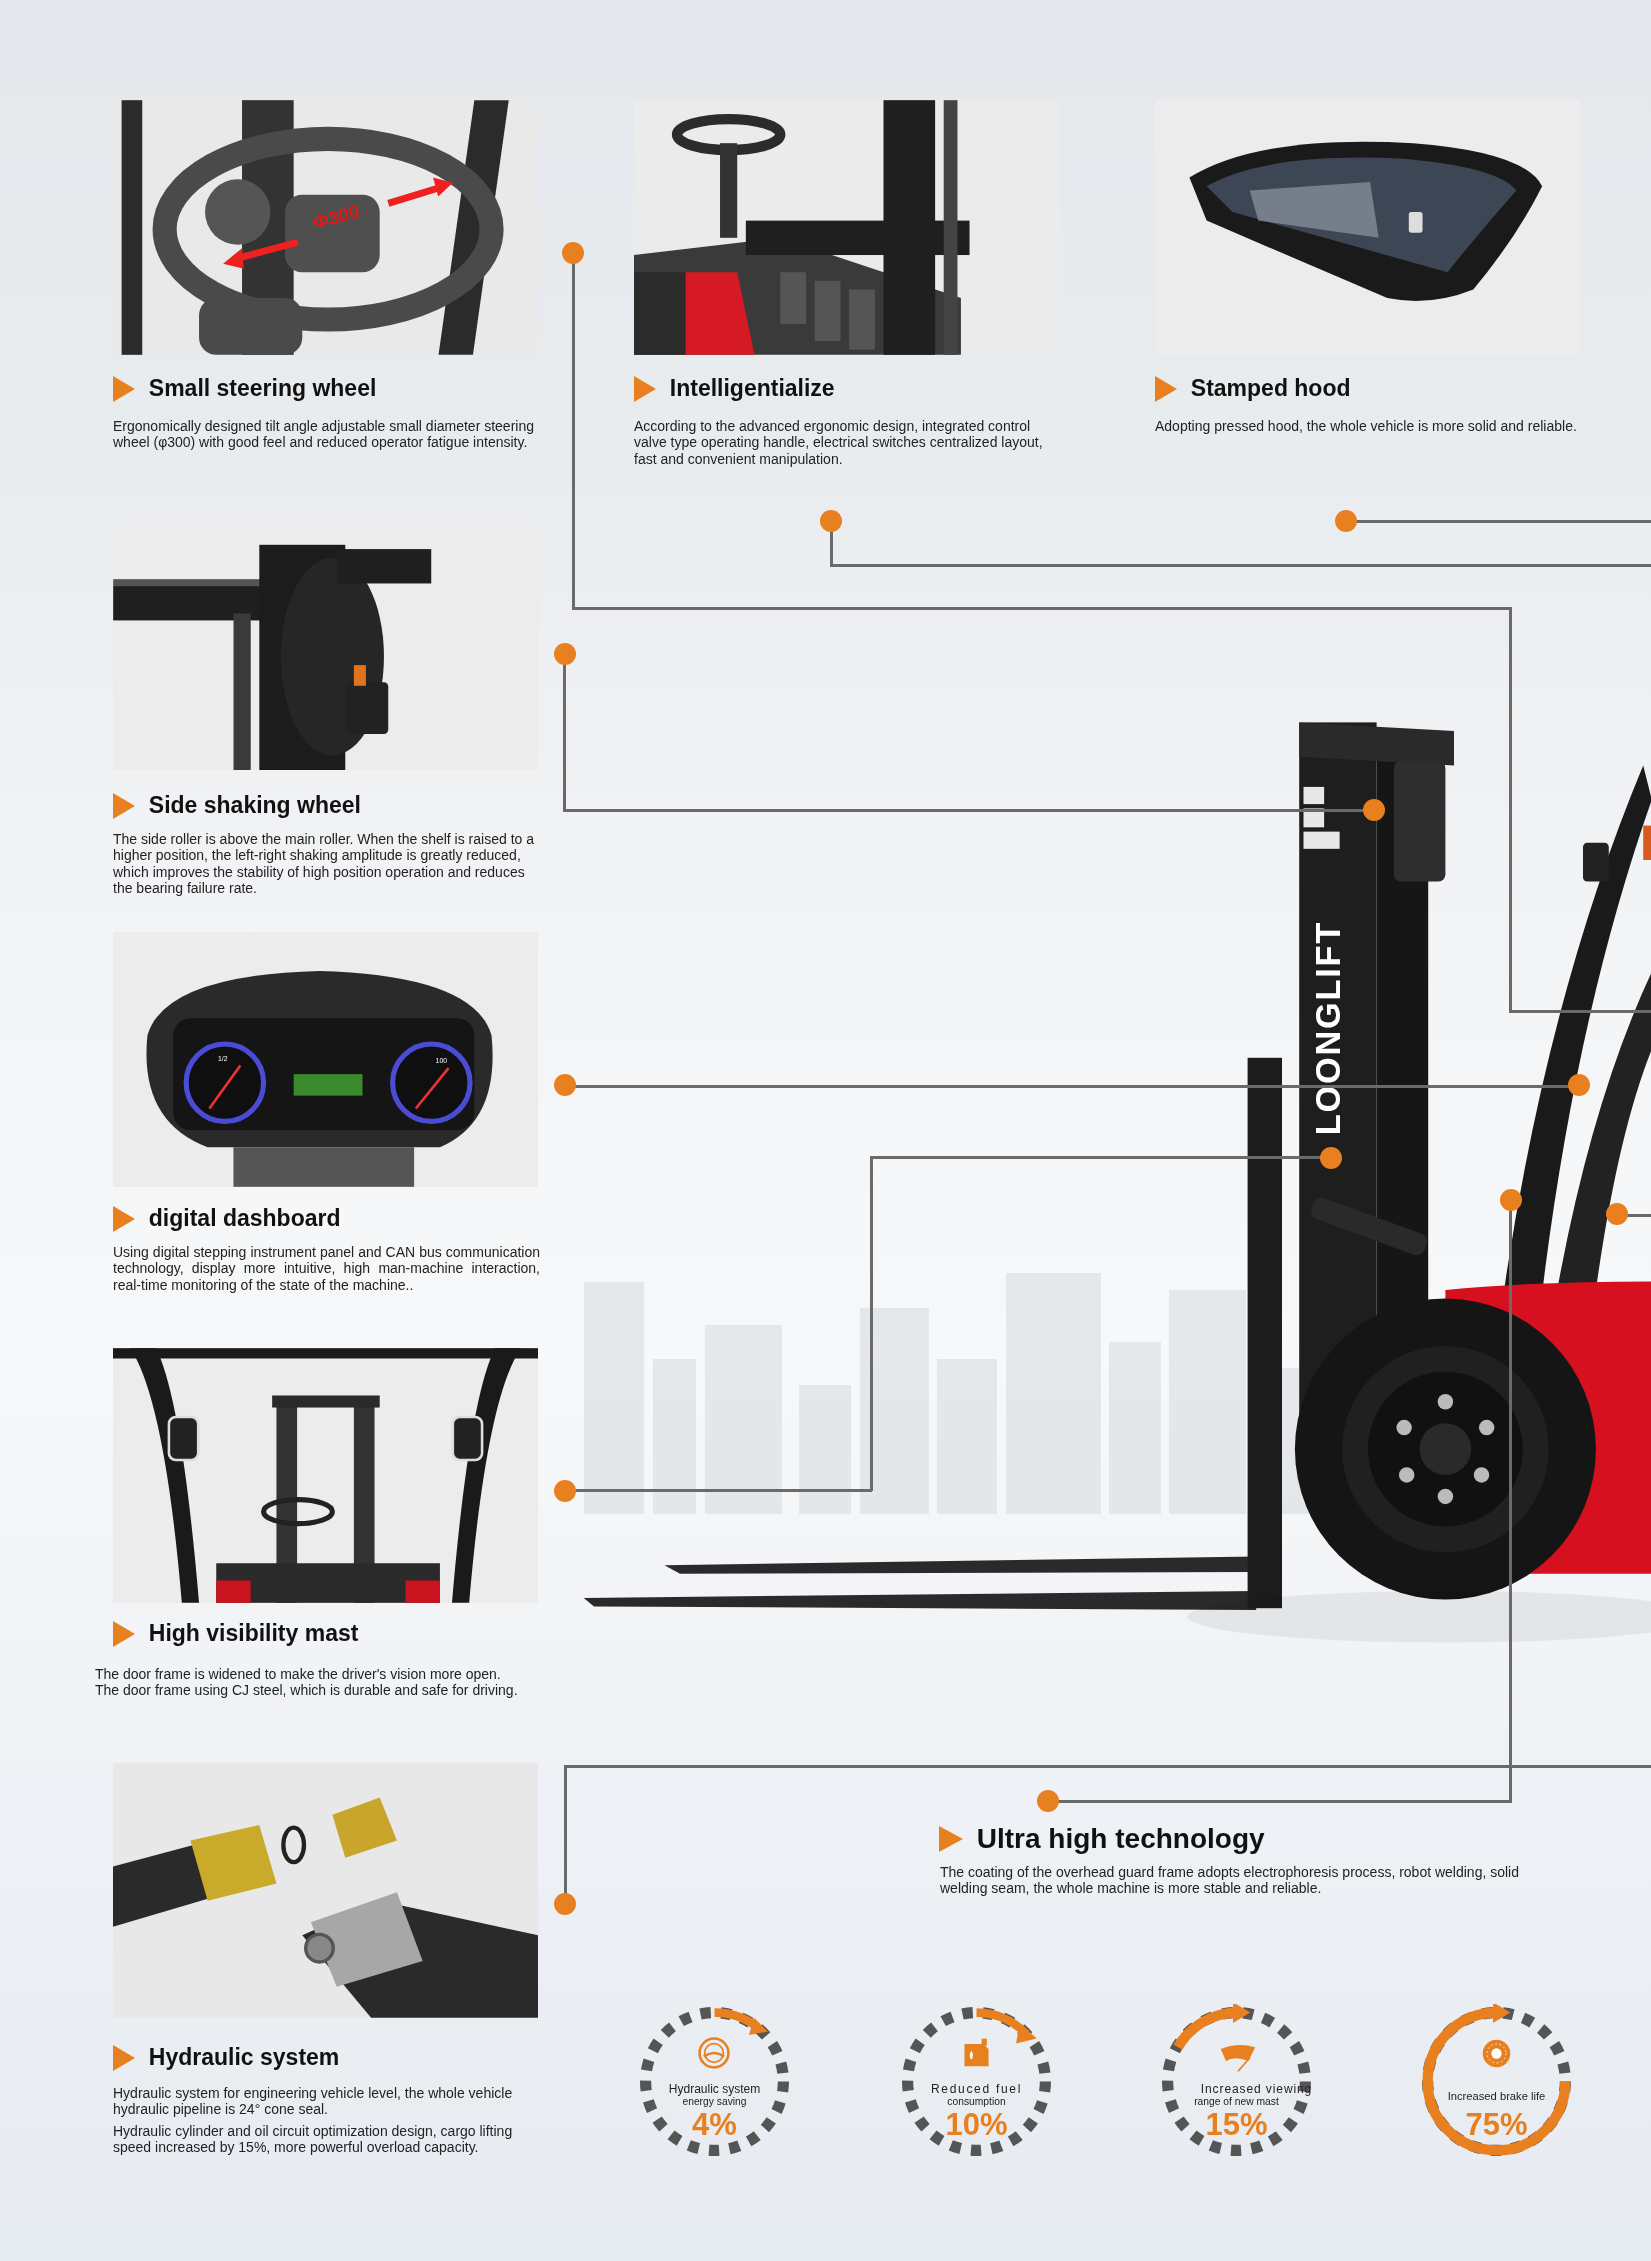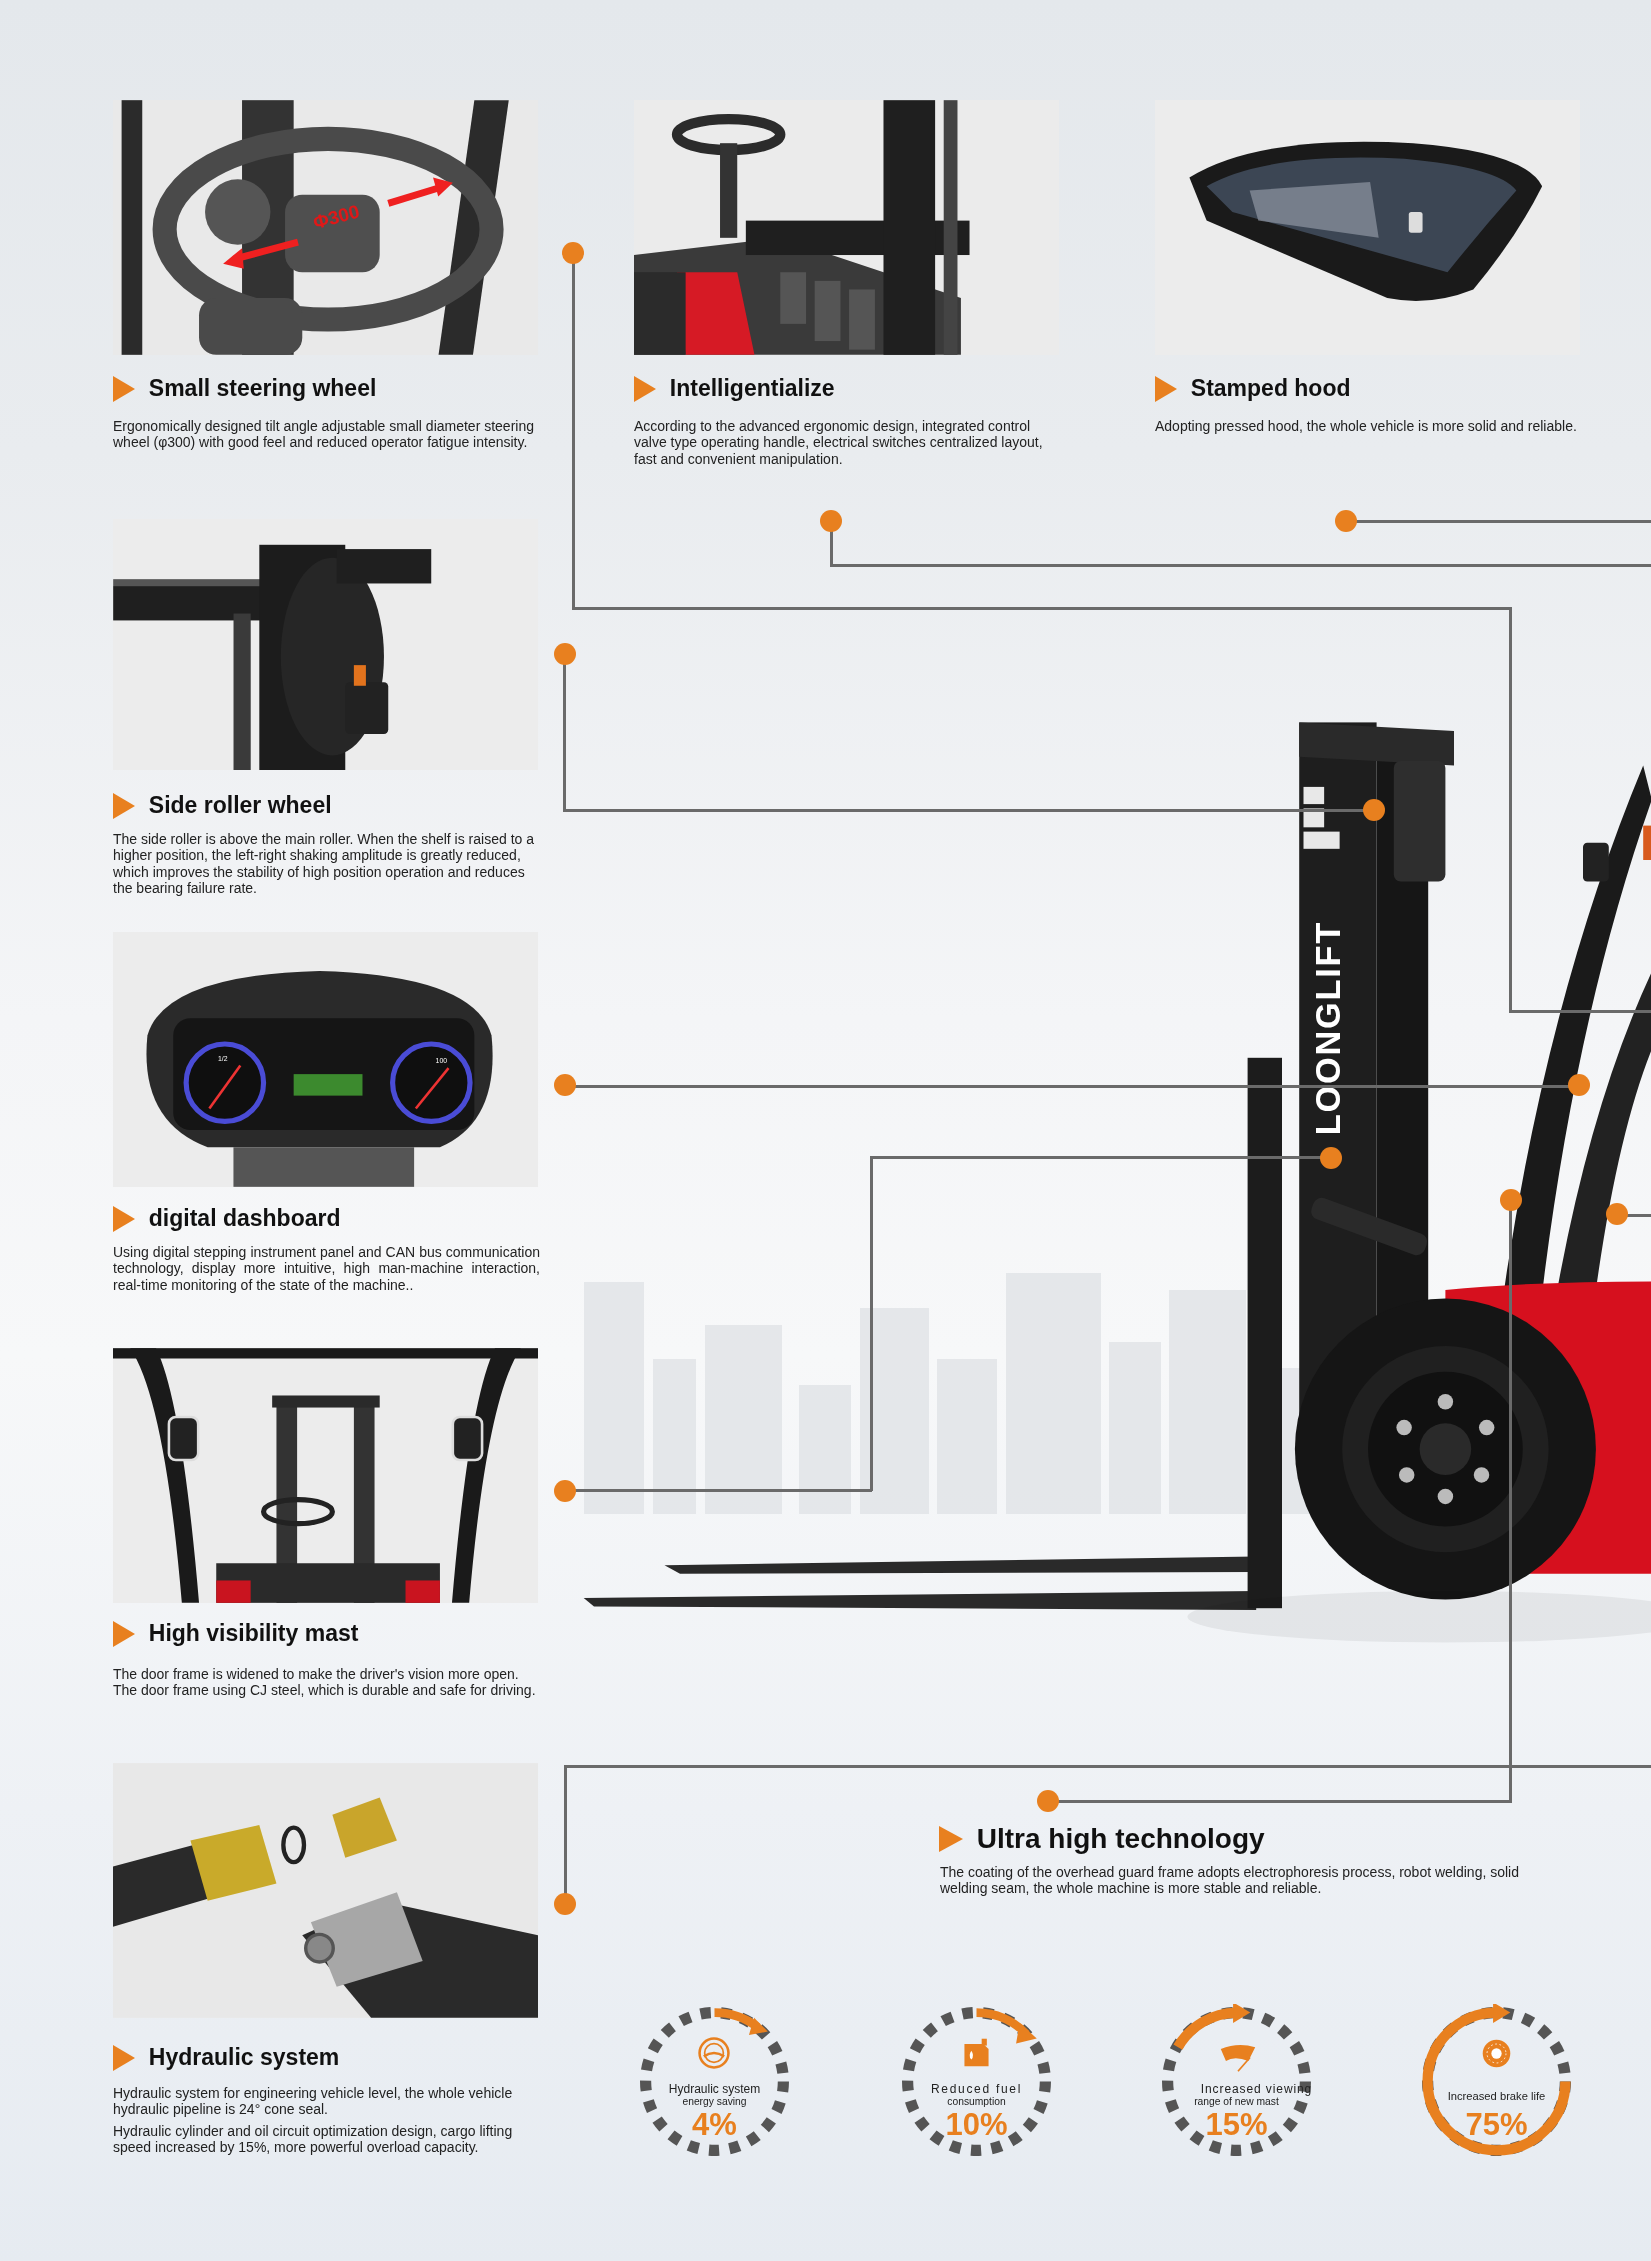--- a/index.html
+++ b/index.html
@@ -186,21 +186,21 @@
     <rect x="170" y="30" width="100" height="262" fill="#1c1c1c"></rect>
     <ellipse cx="255" cy="160" rx="60" ry="115" fill="#262626"></ellipse>
     <rect x="260" y="35" width="110" height="40" fill="#1f1f1f"></rect>
     <rect x="270" y="190" width="50" height="60" rx="5" fill="#222"></rect>
     <rect x="280" y="170" width="14" height="24" fill="#e2731d"></rect>
     <rect x="140" y="110" width="20" height="182" fill="#3a3a3a"></rect>
   </svg>
 </div>
 <div class="feat-title" style="left:113px;top:792px;">
     <span class="tri"></span>
-    <span>Side roller wheel</span>
+    <span>Side shaking wheel</span>
   </div>
 <div class="feat-desc" style="left:113px;top:831px;width:427px;">The side roller is above the main roller. When the shelf is raised to a higher position, the left-right shaking amplitude is greatly reduced, which improves the stability of high position operation and reduces the bearing failure rate.</div>
 
 <div class="photo" style="left:113px;top:932px;width:425px;height:255px;">
   <svg width="425" height="255" viewBox="0 0 494 296">
     <rect width="494" height="296" fill="#ececec"></rect>
     <path d="M40 120 Q60 50 240 45 Q420 50 440 120 Q450 220 380 250 L110 250 Q30 220 40 120 Z" fill="#2a2a2a"></path>
     <rect x="140" y="250" width="210" height="46" fill="#555"></rect>
     <rect x="70" y="100" width="350" height="130" rx="20" fill="#151515"></rect>
     <circle cx="130" cy="175" r="45" fill="#0f0f0f" stroke="#4a4cd6" stroke-width="6"></circle>
@@ -232,21 +232,21 @@
     <ellipse cx="215" cy="190" rx="40" ry="14" fill="none" stroke="#222" stroke-width="6"></ellipse>
     <rect x="120" y="250" width="260" height="46" fill="#2a2a2a"></rect>
     <rect x="120" y="270" width="40" height="26" fill="#c9141f"></rect>
     <rect x="340" y="270" width="40" height="26" fill="#c9141f"></rect>
   </svg>
 </div>
 <div class="feat-title" style="left:113px;top:1620px;">
     <span class="tri"></span>
     <span>High visibility mast</span>
   </div>
-<div class="feat-desc" style="left:113px;top:1666px;width:427px;">The door frame is widened to make the driver's vision more open. The door frame using CJ steel, which is durable and safe for driving.</div>
+<div class="feat-desc" style="left:95px;top:1666px;width:427px;">The door frame is widened to make the driver's vision more open. The door frame using CJ steel, which is durable and safe for driving.</div>
 
 <div class="photo" style="left:113px;top:1763px;width:425px;height:255px;">
   <svg width="425" height="255" viewBox="0 0 494 296">
     <rect width="494" height="296" fill="#e8e8e8"></rect>
     <path d="M0 120 L150 80 L170 140 L0 190 Z" fill="#2a2a2a"></path>
     <path d="M90 90 L170 72 L190 140 L110 160 Z" fill="#c9aa2a"></path>
     <ellipse cx="210" cy="95" rx="12" ry="20" fill="none" stroke="#222" stroke-width="5"></ellipse>
     <path d="M255 60 L310 40 L330 90 L270 110 Z" fill="#c9a52b"></path>
     <path d="M220 200 L310 160 L494 200 L494 296 L300 296 Z" fill="#2a2a2a"></path>
     <path d="M230 185 L330 150 L360 230 L260 260 Z" fill="#a7a7a7"></path>

